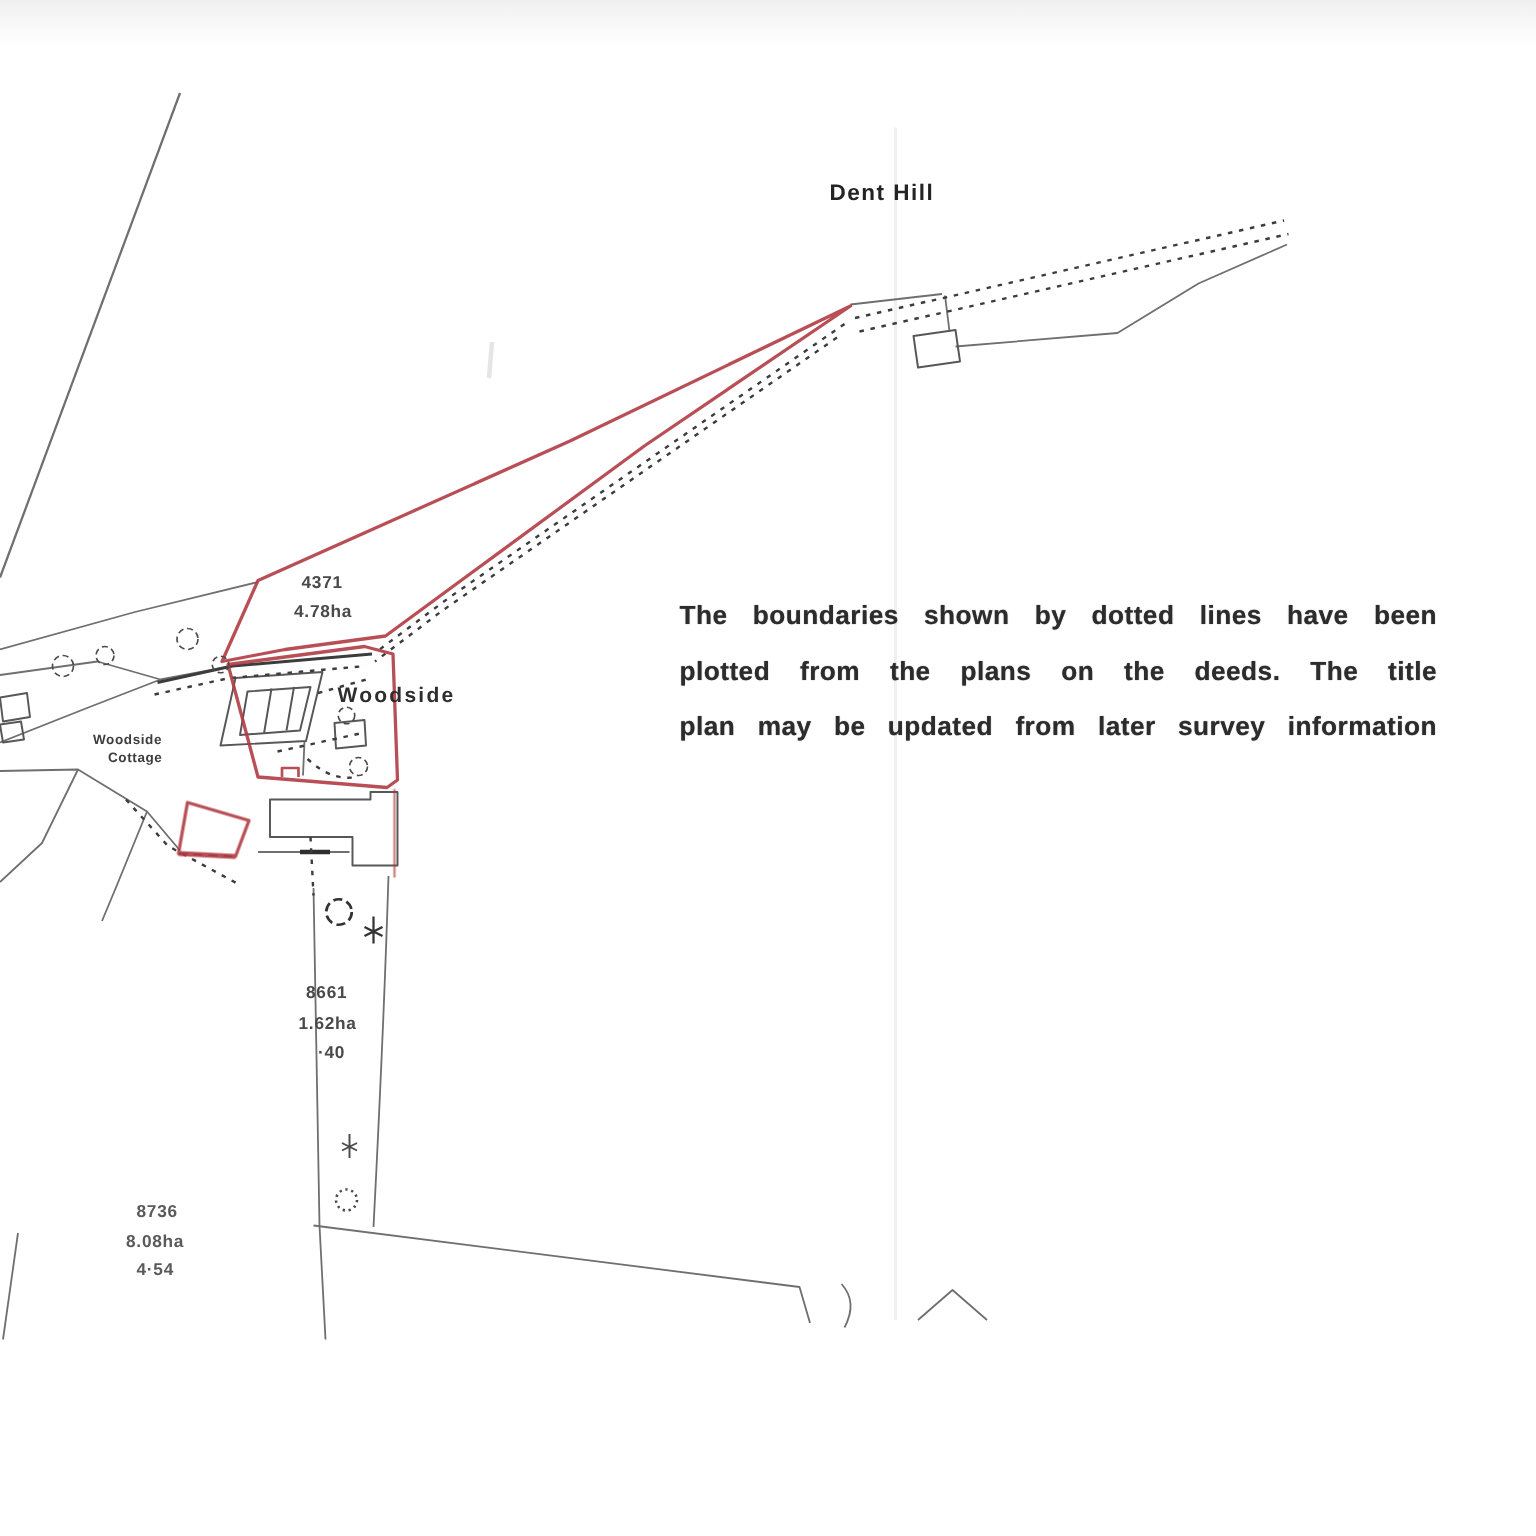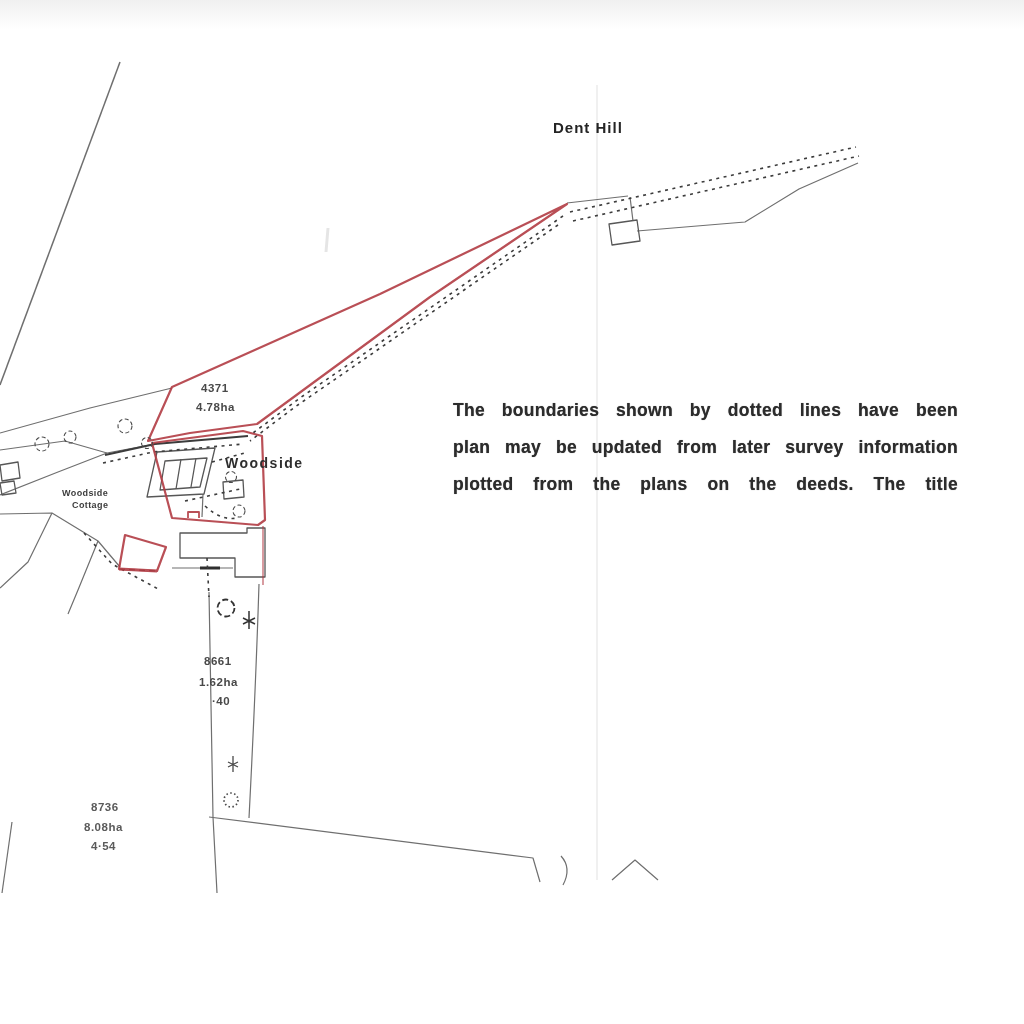--- a/index.html
+++ b/index.html
@@ -119,16 +119,16 @@
     <text class="parcel" x="199" y="686">1.62ha</text>
     <text class="parcel" x="212" y="705">·40</text>
 
     <text class="parcel parcel-faint" x="91" y="811">8736</text>
     <text class="parcel parcel-faint" x="84" y="831">8.08ha</text>
     <text class="parcel parcel-faint" x="91" y="850">4·54</text>
   </svg>
 
   <div class="note">
     <div class="note-line">The boundaries shown by dotted lines have been</div>
+    <div class="note-line">plotted from the plans on the deeds.  The title</div>
     <div class="note-line">plan may be updated from later survey information</div>
-    <div class="note-line">plotted from the plans on the deeds.  The title</div>
   </div>
 </div>
 
 </body></html>

